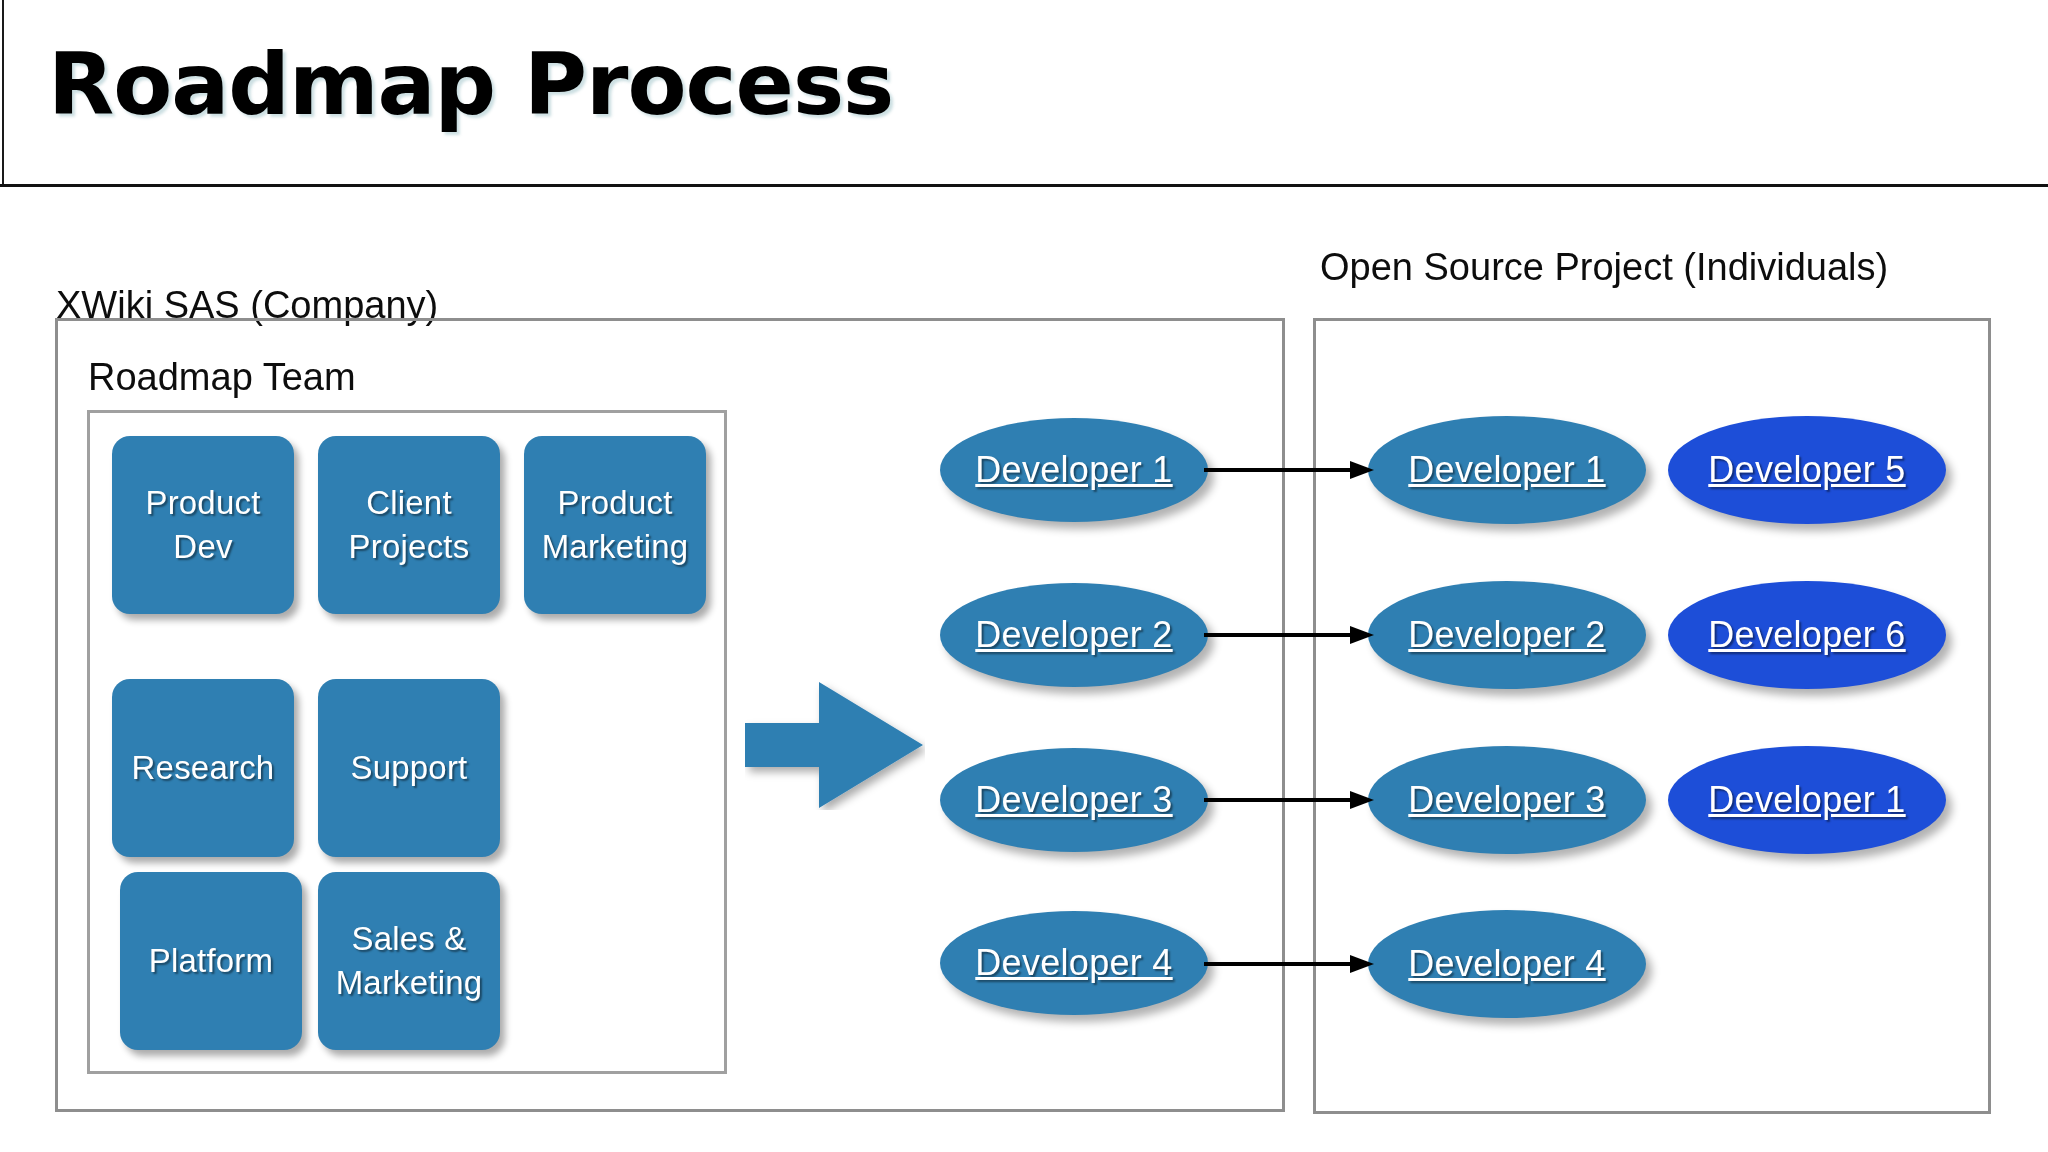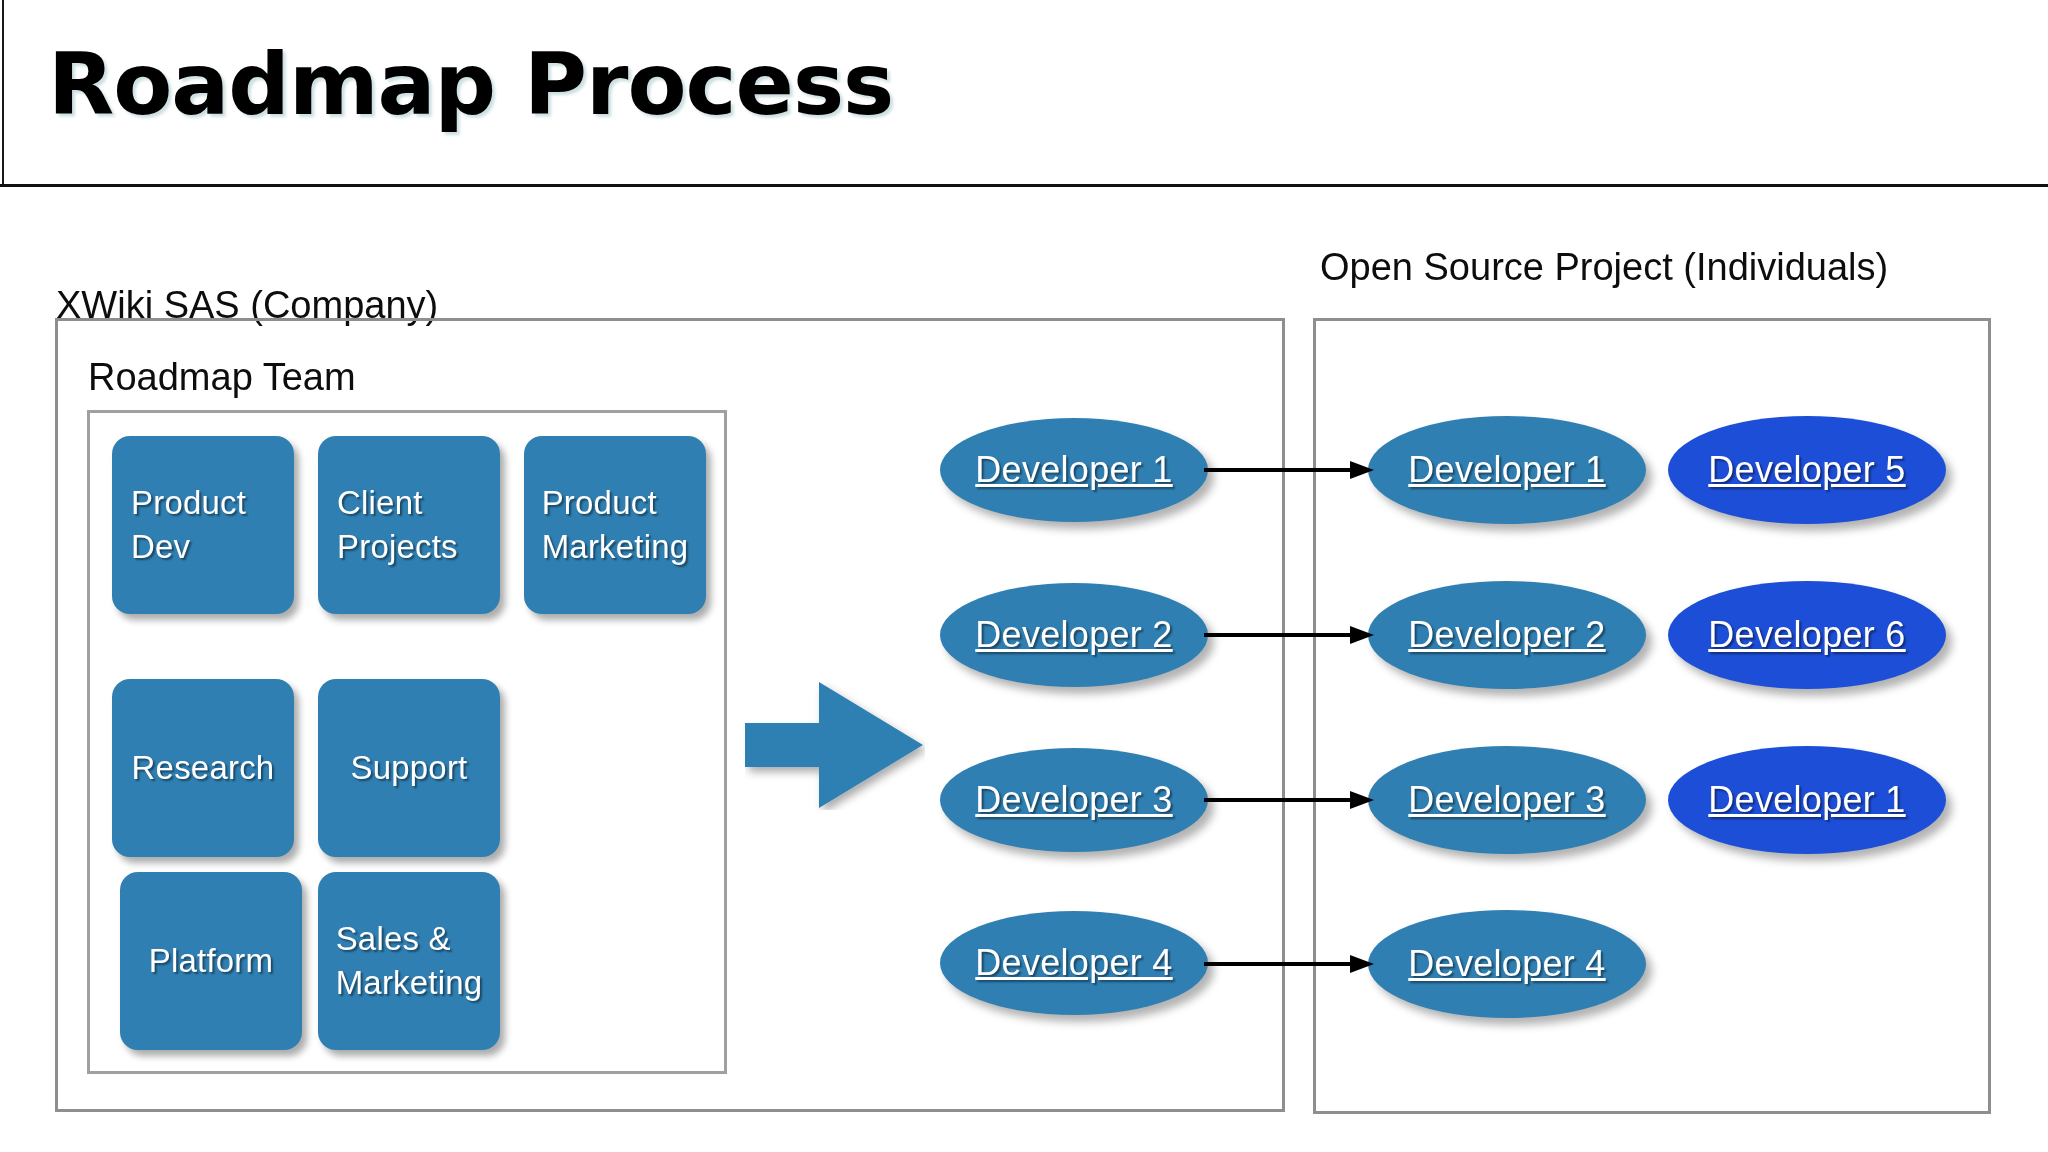--- a/index.html
+++ b/index.html
@@ -100,20 +100,21 @@
 
   
   .tile {
     position: absolute;
     border-radius: 18px;
     background: #2f7fb2;
     box-shadow: 5px 6px 7px rgba(0,0,0,0.33);
     display: flex;
     align-items: center;
     justify-content: center;
+    text-align: center;
     color: #ffffff;
     font-family: "Liberation Sans", sans-serif;
     font-size: 33px;
     line-height: 44px;
     letter-spacing: 0.2px;
     text-shadow: 2px 2px 2px rgba(0,0,0,0.45);
     box-sizing: border-box;
     padding: 4px 19px;
   }
   .tile-w { width: 182px; }

